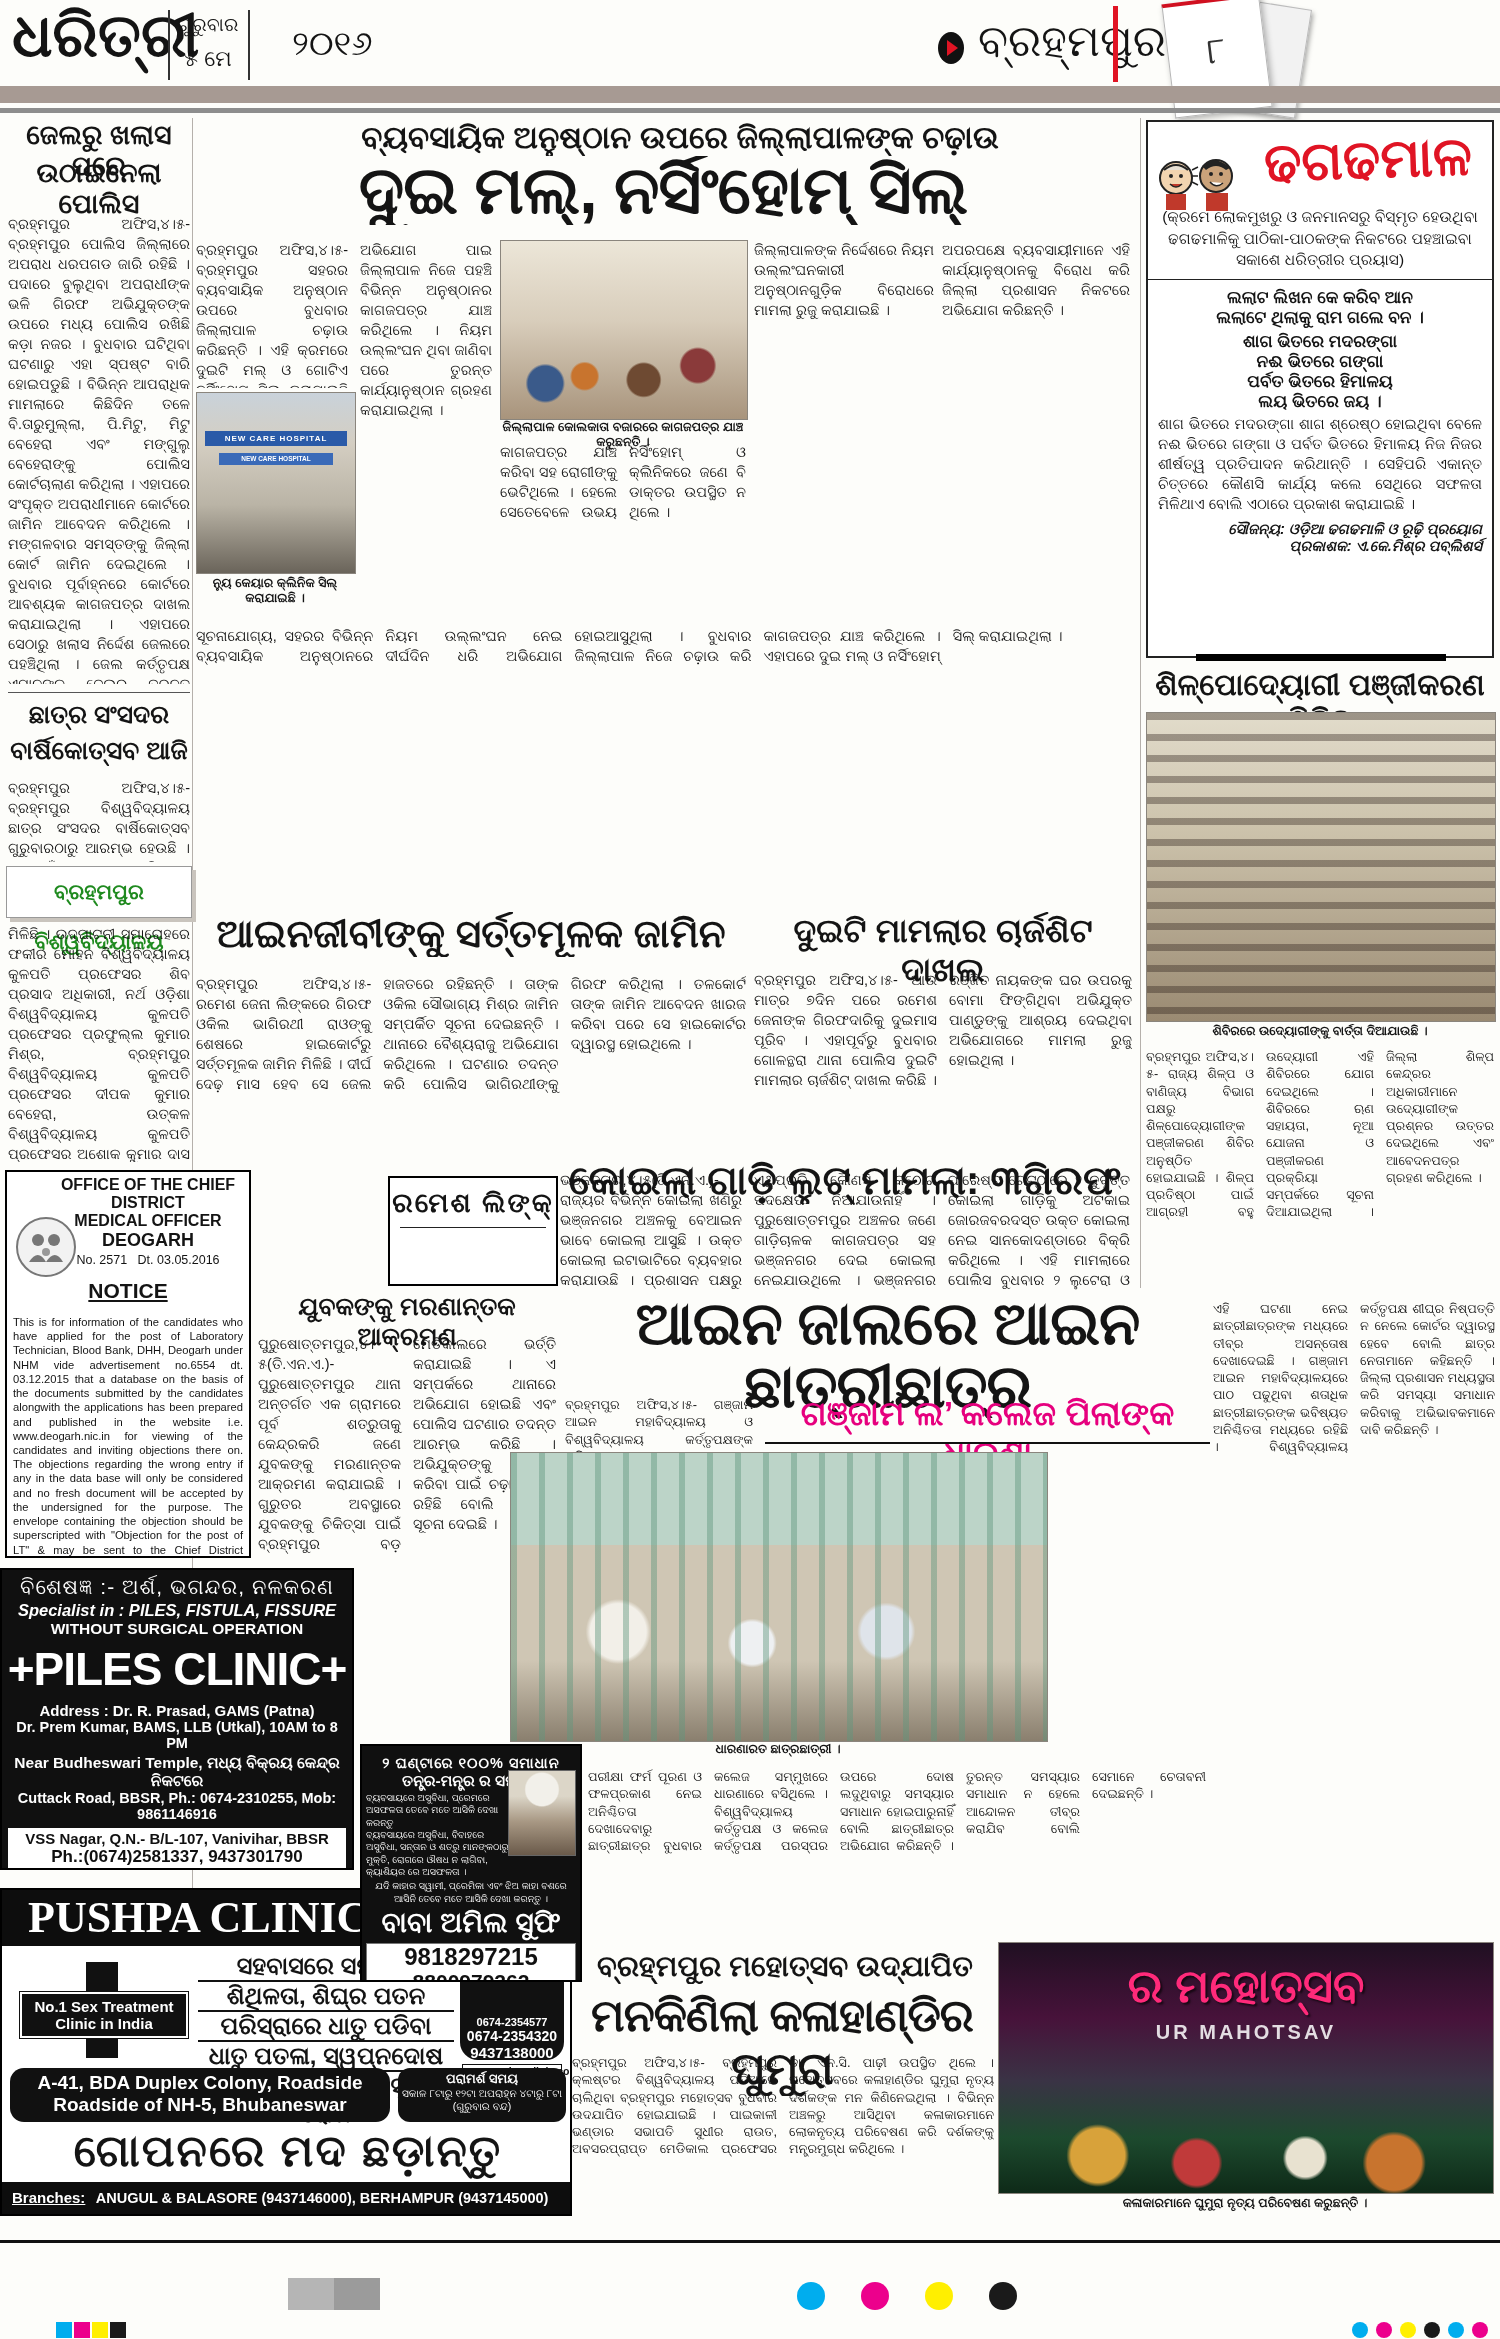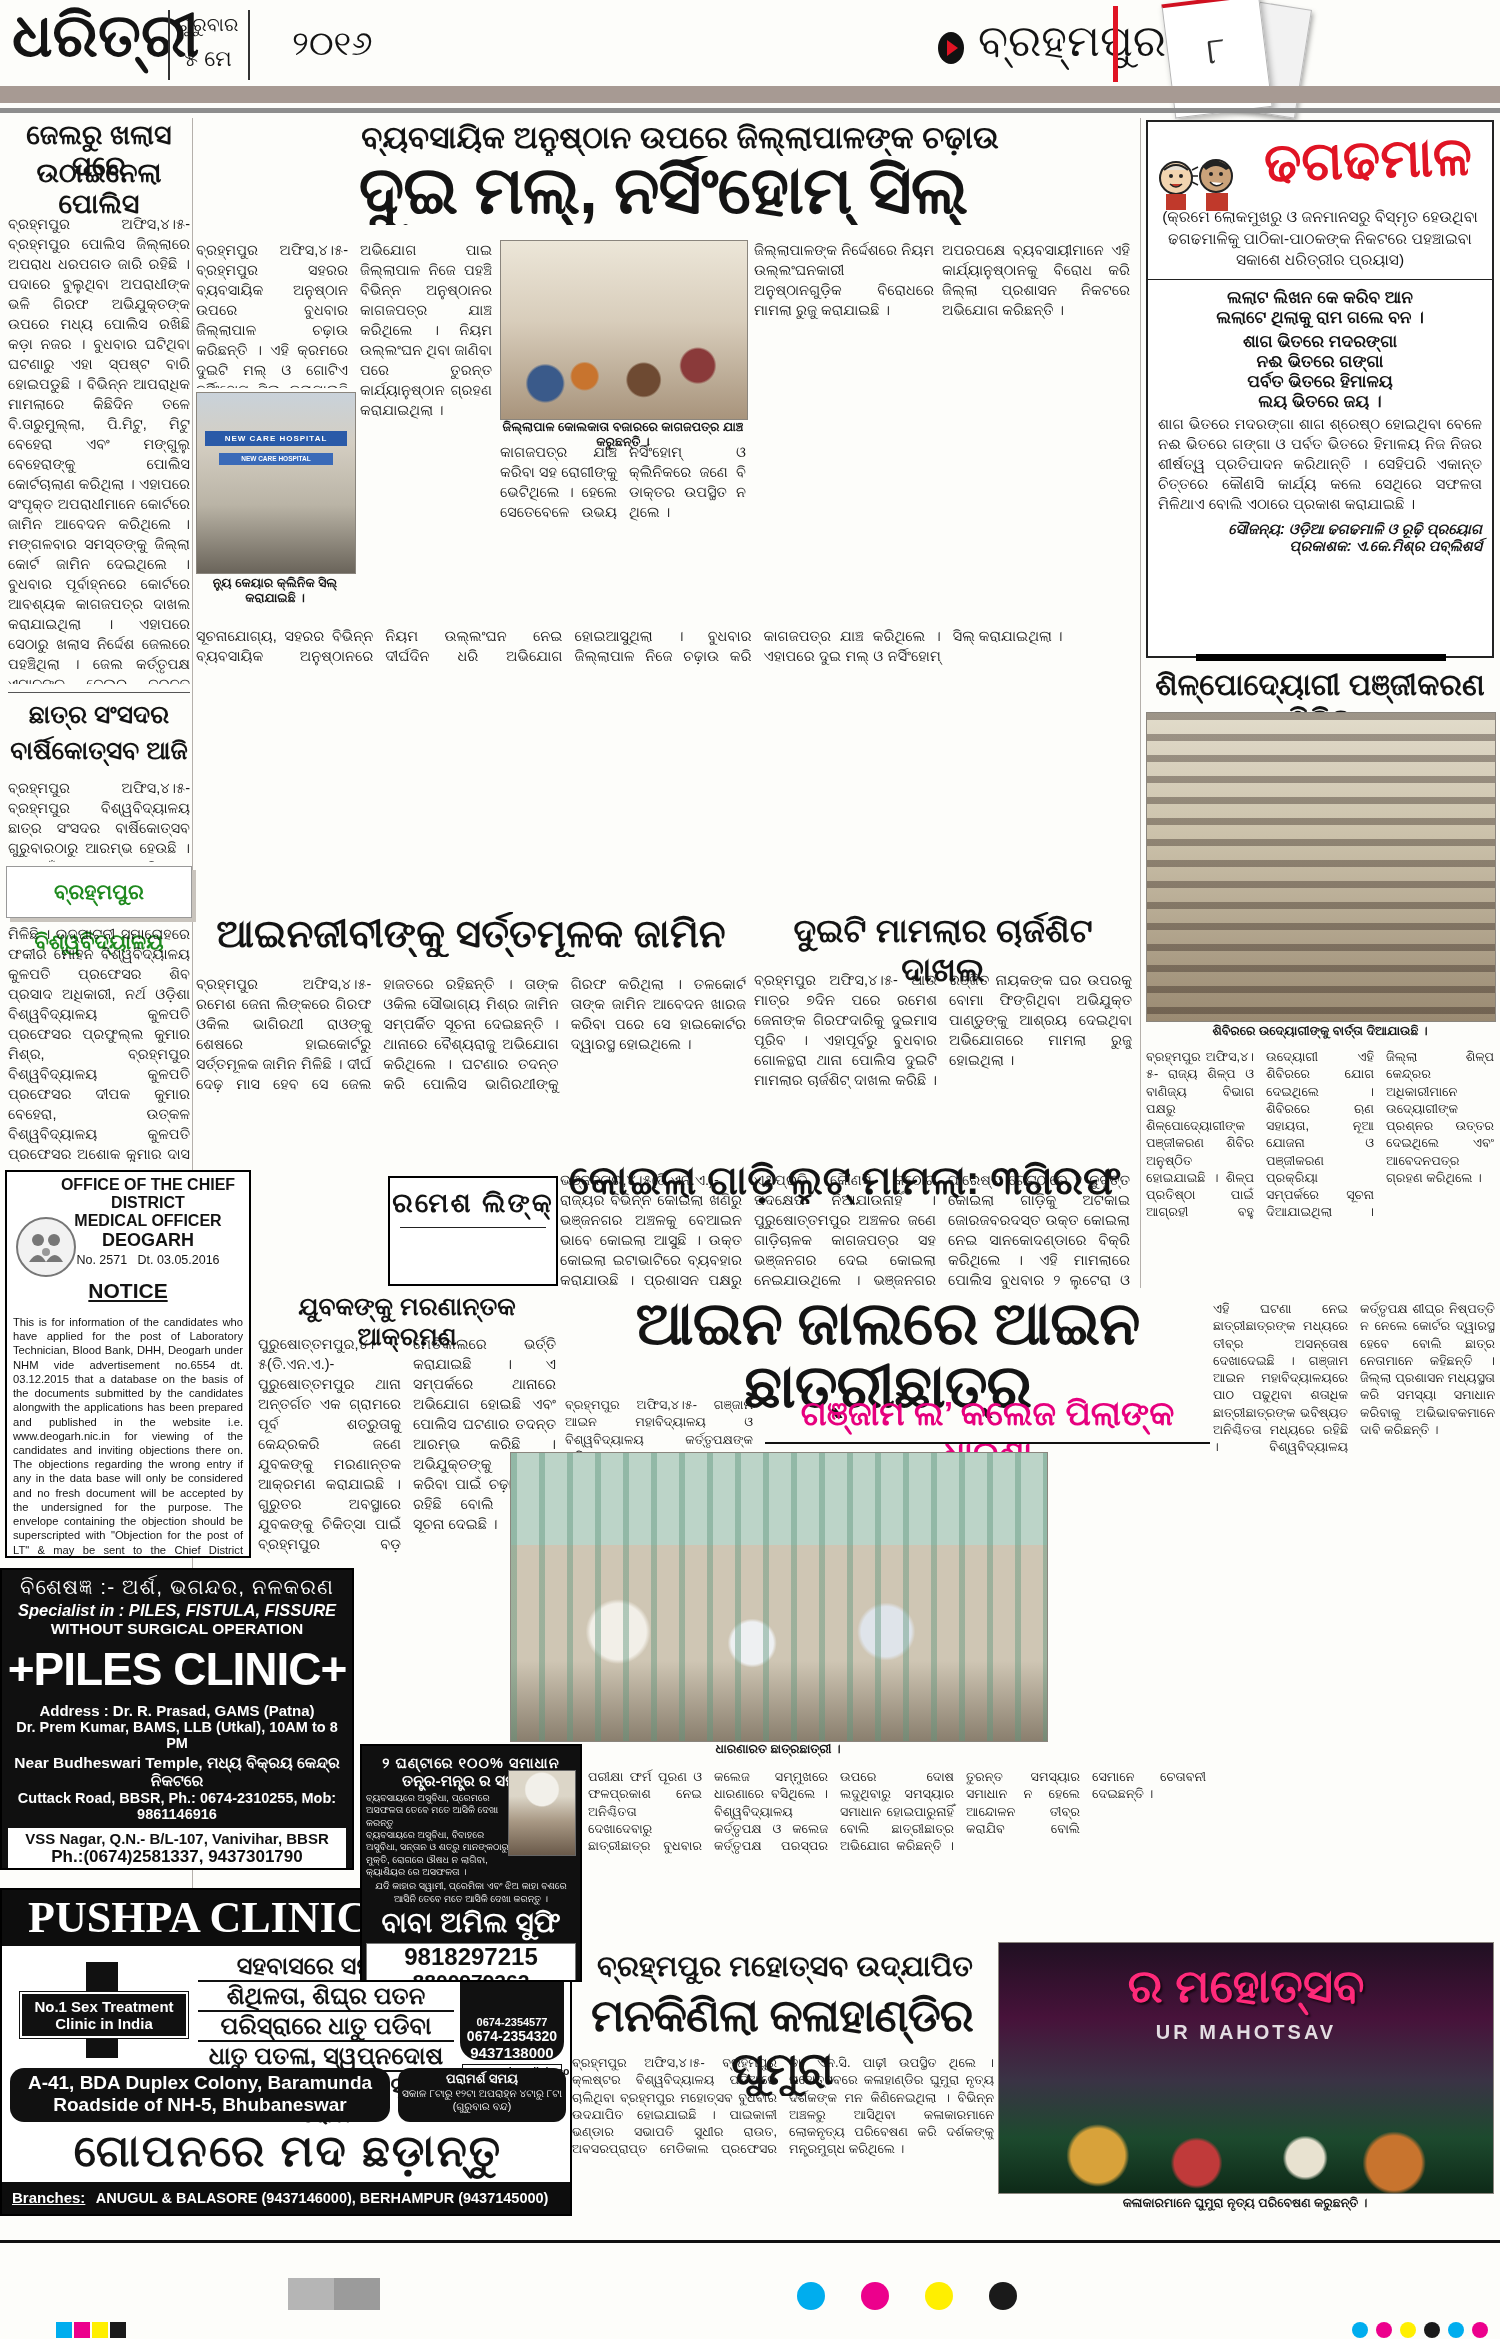--- a/index.html
+++ b/index.html
@@ -147,21 +147,21 @@
       <div style="font-size:24px;font-weight:bold;text-align:center;">ଯୌନାଙ୍ଗରେ ଘା, ସ୍ତ୍ରୀ ରୋଗ</div>
     </div>
     <div class="abs" style="left:458px;top:60px;width:104px;height:110px;background:#111;border-radius:18px;padding-top:6px;box-sizing:border-box;">
       <div style="color:#fff;font-weight:bold;font-size:16px;text-align:center;">Call Us</div>
       <div style="color:#fff;font-weight:bold;font-size:11px;text-align:center;margin-top:42px;">0674-2354577</div>
       <div style="color:#fff;font-weight:bold;font-size:14px;text-align:center;">0674-2354320</div>
       <div style="color:#fff;font-weight:bold;font-size:15px;text-align:center;">9437138000</div>
       <div style="background:#fff;color:#111;font-weight:bold;font-size:10.5px;text-align:center;border:1px solid #111;margin:3px 2px 0;">www.pushpaclinic.com</div>
     </div>
     <div class="abs" style="left:8px;top:178px;width:380px;height:54px;background:#111;border-radius:14px;padding-top:4px;box-sizing:border-box;">
-      <div style="color:#fff;font-weight:bold;font-size:19px;text-align:center;">A-41, BDA Duplex Colony, Baramunda</div>
+      <div style="color:#fff;font-weight:bold;font-size:19px;text-align:center;">A-41, BDA Duplex Colony, Roadside</div>
       <div style="color:#fff;font-weight:bold;font-size:19px;text-align:center;">Roadside of NH-5, Bhubaneswar</div>
     </div>
     <div class="abs" style="left:396px;top:178px;width:168px;height:54px;background:#111;border-radius:12px;padding-top:3px;box-sizing:border-box;">
       <div style="color:#fff;font-weight:bold;font-size:13px;text-align:center;">ପରାମର୍ଶ ସମୟ</div>
       <div style="color:#fff;font-size:10.5px;text-align:center;">ସକାଳ ୮ଟାରୁ ୧୨ଟା ଅପରାହ୍ନ ୪ଟାରୁ ୮ଟା</div>
       <div style="color:#fff;font-size:10.5px;text-align:center;">(ଗୁରୁବାର ବନ୍ଦ)</div>
     </div>
     <div class="abs" style="left:0;top:236px;width:572px;font-size:44px;font-weight:bold;text-align:center;letter-spacing:2px;">ଗୋପନରେ ମଦ ଛଡ଼ାନ୍ତୁ</div>
     <div class="abs" style="left:0;top:292px;width:572px;height:32px;background:#0d0d0d;">
       <span style="color:#fff;font-weight:bold;font-size:15px;text-decoration:underline;margin-left:10px;line-height:32px;">Branches:</span>

